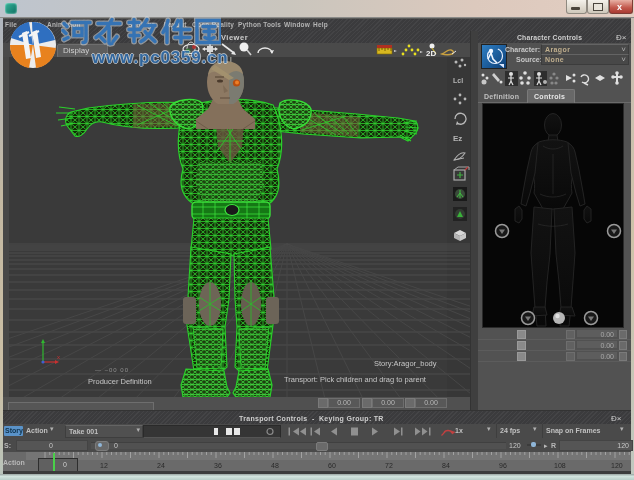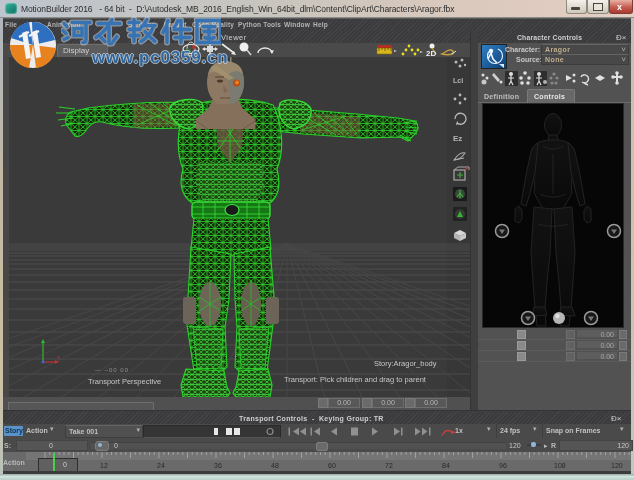--- a/index.html
+++ b/index.html
@@ -11,21 +11,20 @@
 </style>
 </head>
 <body>
 
 <div class="abs" style="left:0;top:0;width:3px;height:480px;background:linear-gradient(#aeb6c2,#c3b8a2 40%,#ccc0a6 80%,#b8c4bc);"></div>
 <div class="abs" style="left:631px;top:0;width:3px;height:480px;background:linear-gradient(#c6beb4,#cec2a8 50%,#bfc8c0);"></div>
 <div class="abs" style="left:0;top:474px;width:634px;height:6px;background:linear-gradient(#9aa5a2,#d2e4de 40%,#b9cfc9);"></div>
 
 <div class="abs" style="left:0;top:0;width:634px;height:17px;background:linear-gradient(90deg,#bec5ce,#c9c5bd 45%,#dcc9bd 75%,#e3cec2);border-bottom:1px solid #8a8a88;">
   <div class="abs" style="left:5px;top:3px;width:12px;height:11px;border-radius:3px;background:linear-gradient(135deg,#35b39a,#0e6e60);box-shadow:inset 0 0 2px #d6fff4;"></div>
-  <div class="abs" style="left:21px;top:4px;font-size:8.5px;color:#2c2c2c;white-space:nowrap;letter-spacing:-0.1px;">MotionBuilder 2016&nbsp;&nbsp; - 64 bit&nbsp; -&nbsp; D:\Autodesk_MB_2016_English_Win_64bit_dlm\Content\ClipArt\Characters\Aragor.fbx</div>
 
   <div class="abs" style="left:566px;top:0;width:19px;height:13px;background:linear-gradient(#f4f1ea,#cfc8ba);border:1px solid #8f8a80;border-top:none;border-radius:0 0 3px 3px;">
     <div class="abs" style="left:4px;top:7px;width:9px;height:3px;background:#4a453c;border-radius:1px;"></div>
   </div>
   <div class="abs" style="left:587px;top:0;width:20px;height:13px;background:linear-gradient(#f4f1ea,#cfc8ba);border:1px solid #8f8a80;border-top:none;border-radius:0 0 3px 3px;">
     <div class="abs" style="left:5px;top:3px;width:8px;height:6px;border:1px solid #4a453c;background:#e8e4da;"></div>
   </div>
   <div class="abs" style="left:609px;top:0;width:22px;height:13px;background:linear-gradient(#e8b0a4,#c2574b 60%,#a83a32);border:1px solid #7e3c34;border-top:none;border-radius:0 0 3px 3px;">
     <div class="abs" style="left:7px;top:2px;color:#fff;font-size:9px;font-weight:bold;">x</div>
   </div>
@@ -37,21 +36,21 @@
   <span class="abs txt" style="left:44px;top:2px;">Animation</span>
   <span class="abs txt" style="left:125px;top:2px;">Settings</span>
   <span class="abs txt" style="left:161px;top:2px;">Layout</span>
   <span class="abs txt" style="left:189px;top:2px;">Open Reality</span>
   <span class="abs txt" style="left:235px;top:2px;">Python Tools</span>
   <span class="abs txt" style="left:281px;top:2px;">Window</span>
   <span class="abs txt" style="left:310px;top:2px;">Help</span>
 </div>
 
 <div class="abs hatch" style="left:3px;top:31px;width:628px;height:12px;"></div>
-<div class="abs" style="left:221px;top:33px;color:#cfcfcf;font-size:7.5px;font-weight:normal;letter-spacing:0.5px;">Viewer</div>
+<div class="abs" style="left:221px;top:33px;color:#cfcfcf;font-size:7.5px;font-weight:bold;letter-spacing:0.5px;">Viewer</div>
 
 <div class="abs" style="left:3px;top:43px;width:467px;height:14px;background:#4a4a4a;border-bottom:1px solid #404040;"></div>
 <div class="abs" style="left:57px;top:44px;width:49px;height:12px;background:#5d5d5d;border:1px solid #6e6e6e;border-radius:2px;">
   <div class="abs" style="left:5px;top:1px;font-size:8px;color:#cfcfcf;">Display</div>
 </div>
 <svg class="abs" style="left:180px;top:41px;" width="290" height="17" viewBox="0 0 290 17">
 
   <ellipse cx="11" cy="8" rx="8" ry="4.5" fill="none" stroke="#e8e8e8" stroke-width="1.2"></ellipse>
   <ellipse cx="11" cy="8" rx="4" ry="7" fill="none" stroke="#cfcfcf" stroke-width="1"></ellipse>
   <circle cx="8" cy="10" r="2.5" fill="#3a7a3a"></circle>
@@ -454,21 +453,21 @@
       <text x="585" y="16">120</text>
     </g>
   </svg>
   <div class="abs" style="left:35px;top:6px;width:38px;height:13px;background:#606060;border:1px solid #2e2e2e;">
     <span class="abs" style="left:24px;top:2px;font-size:7px;color:#d0d0d0;">0</span>
   </div>
   <div class="abs" style="left:50px;top:1px;width:2px;height:18px;background:#49d049;"></div>
 </div>
 <div class="abs" style="left:3px;top:471px;width:628px;height:3px;background:#3c3c3c;"></div>
 
-<div class="abs" style="left:88px;top:377px;font-size:7.5px;color:#c6c6c6;">Transport Perspective</div>
+<div class="abs" style="left:88px;top:377px;font-size:7.5px;color:#c6c6c6;">Producer Definition</div>
 <div class="abs" style="left:95px;top:367px;font-size:6px;color:#909090;letter-spacing:1px;">— –00 00</div>
 <div class="abs" style="left:374px;top:359px;font-size:7.5px;color:#c6c6c6;">Story:Aragor_body</div>
 <div class="abs" style="left:284px;top:375px;font-size:7.5px;color:#c6c6c6;">Transport: Pick children and drag to parent</div>
 
 <svg class="abs" style="left:33px;top:334px;" width="36" height="40" viewBox="0 0 36 40">
   <path d="M10 28V8" stroke="#30b830" stroke-width="1.2"></path>
   <path d="M10 5l2 4h-4z" fill="#30b830"></path>
   <path d="M10 28h13" stroke="#c83030" stroke-width="1.2"></path>
   <path d="M26 28l-4-2v4z" fill="#c83030"></path>
   <circle cx="10" cy="28" r="1.6" fill="#4060d0"></circle>

